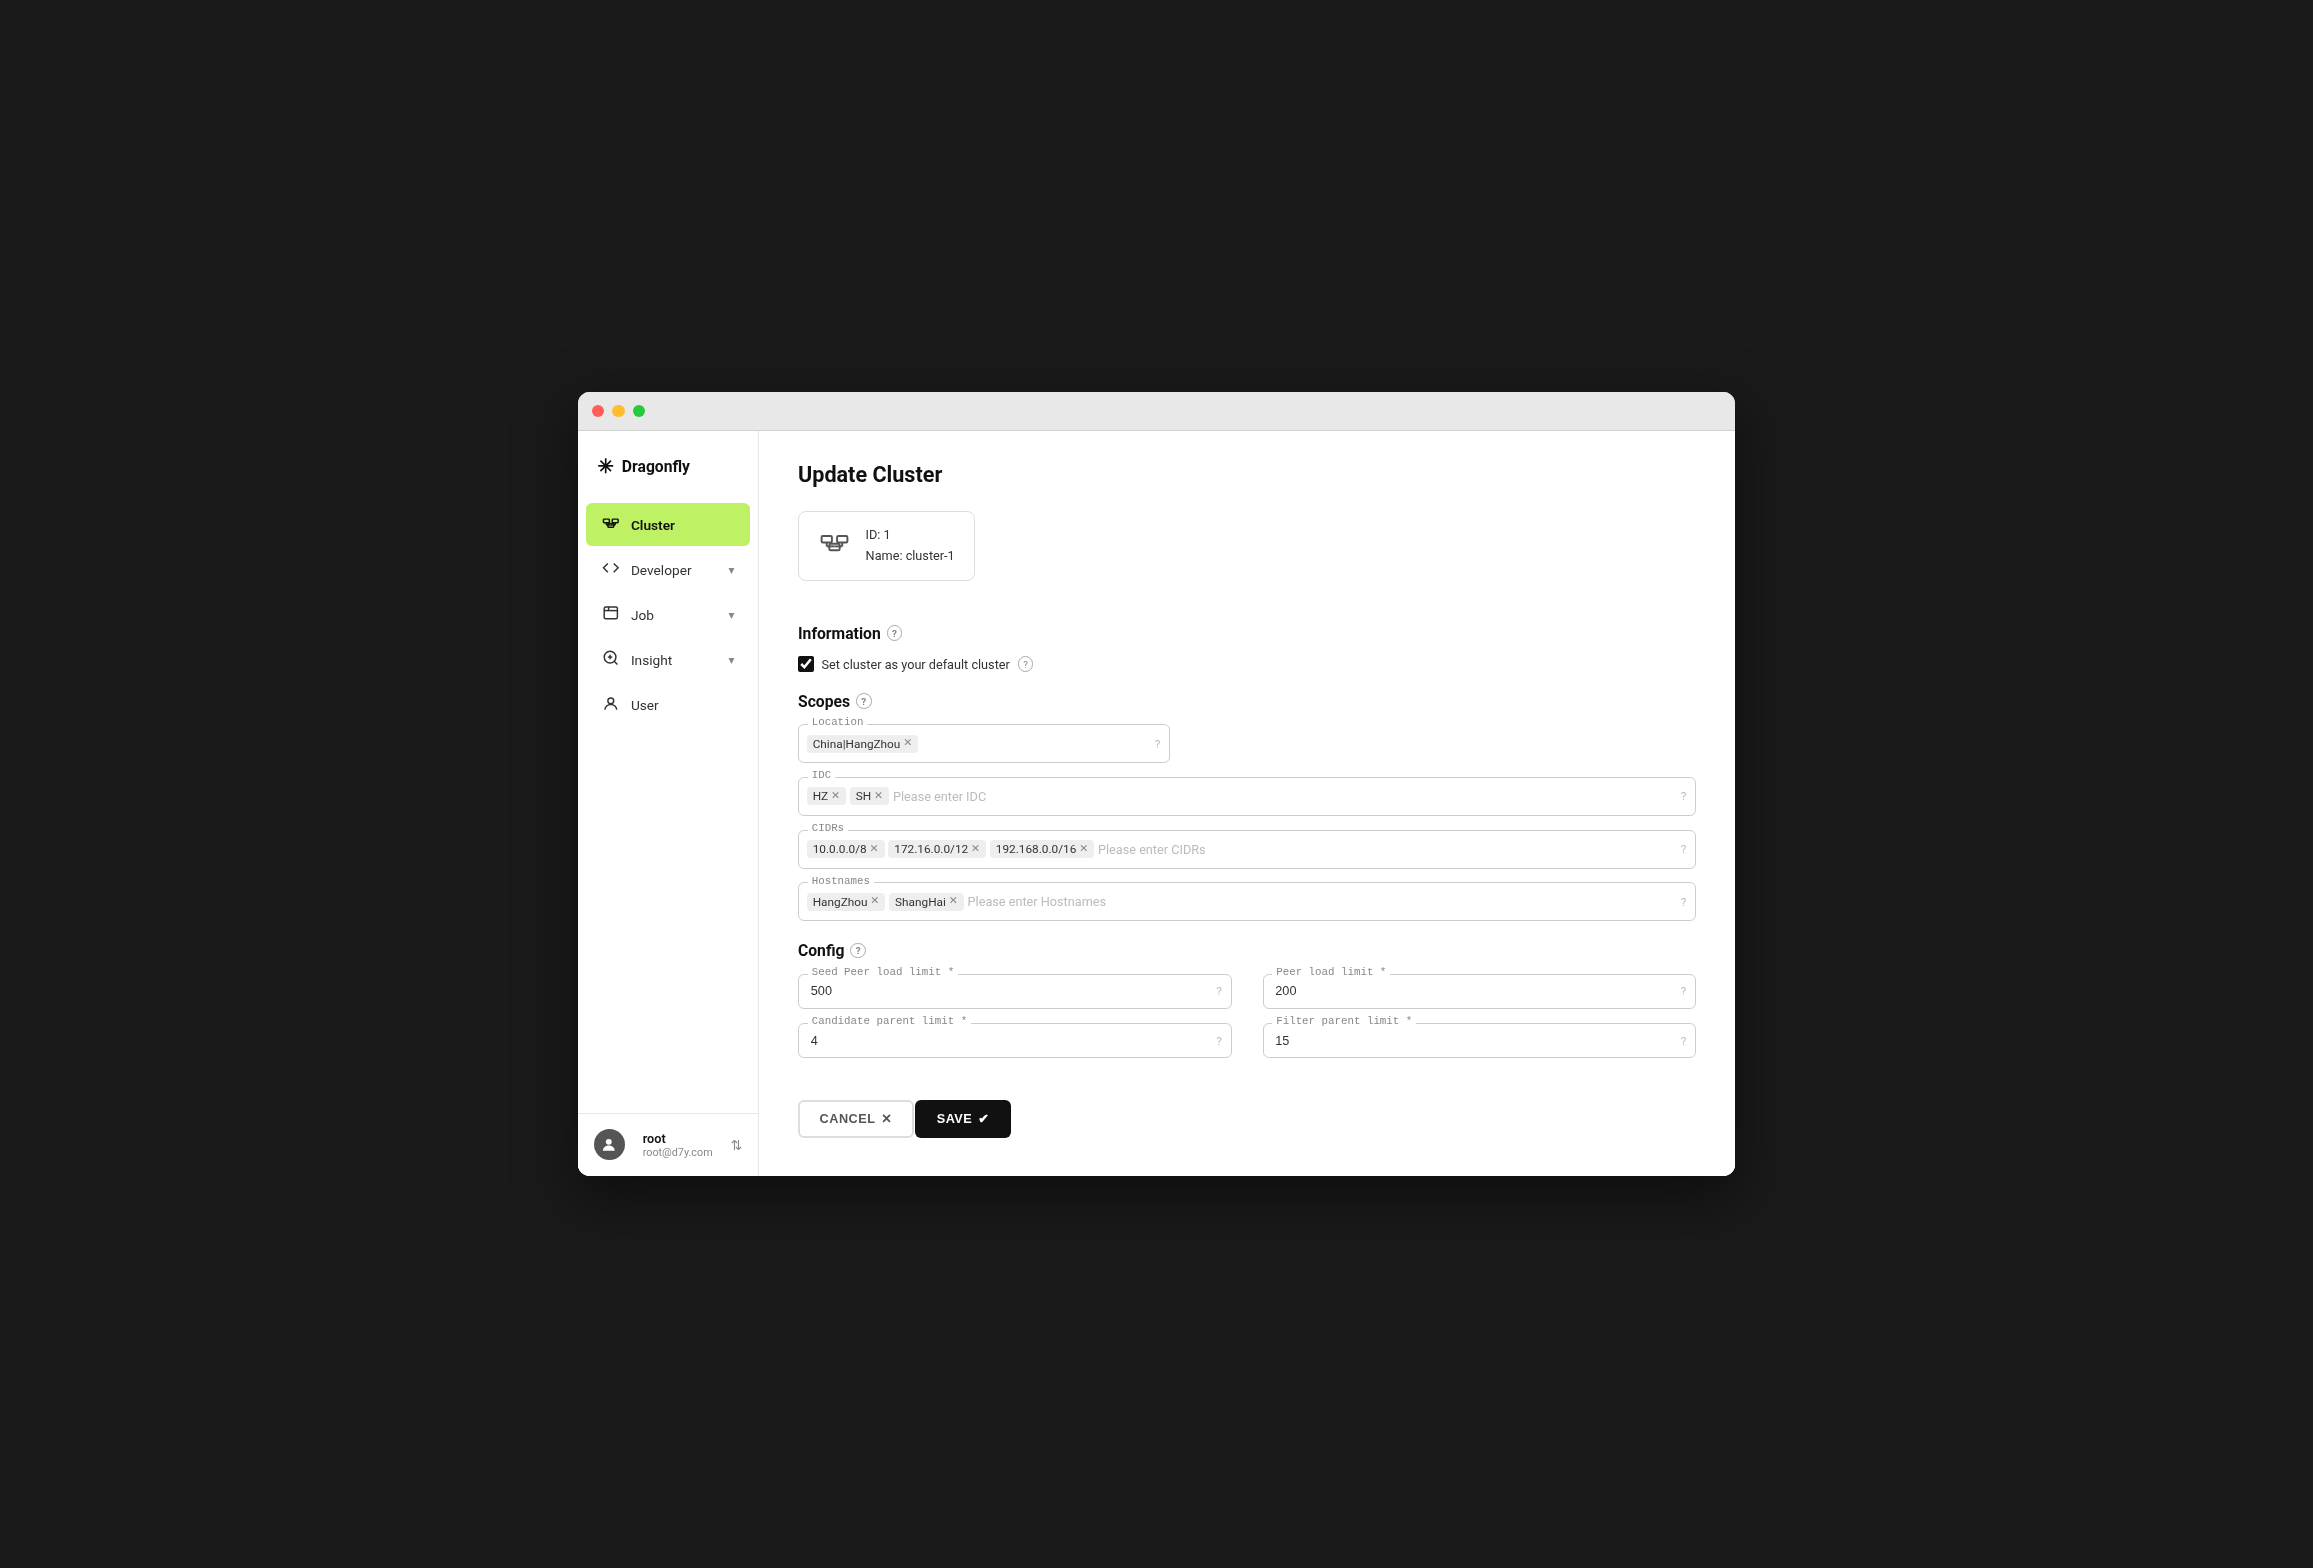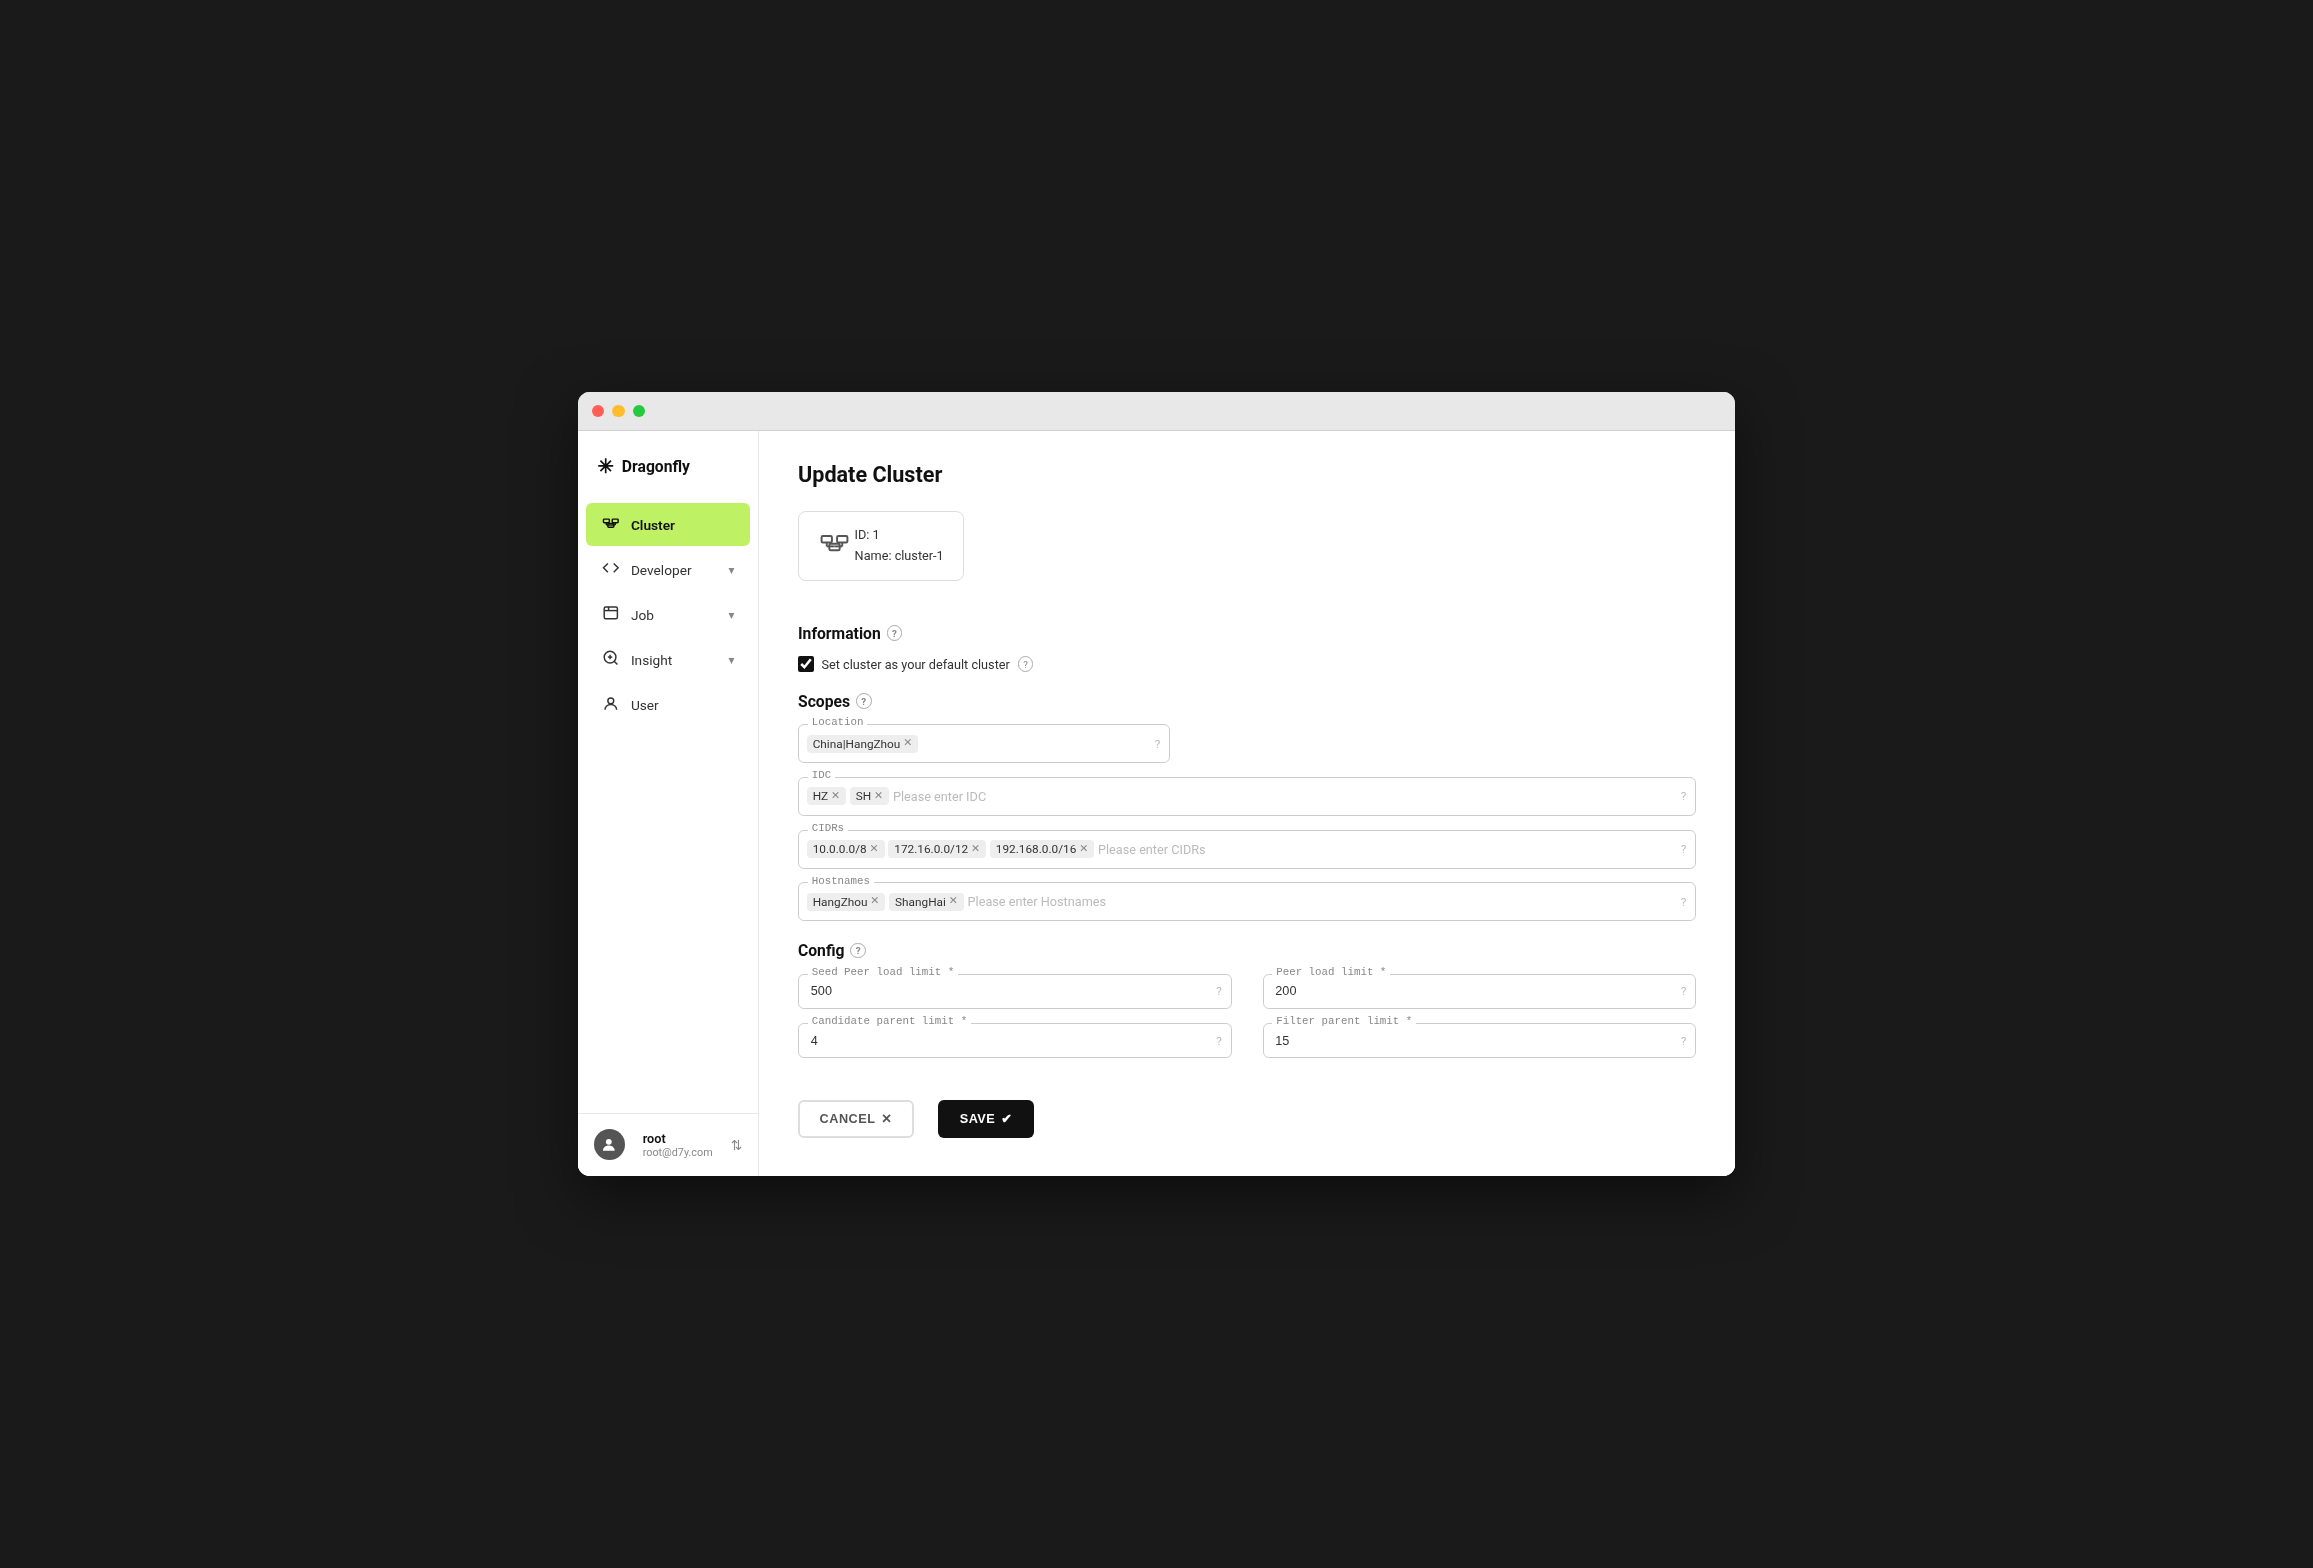--- a/index.html
+++ b/index.html
@@ -121,21 +121,21 @@
     .page-title {
       font-size: 21.6px;
       font-weight: 700;
       color: #111;
       margin-bottom: 23.5px;
     }
     
     .cluster-card {
       display: inline-flex;
       align-items: center;
-      gap: 5px;
+      gap: 16px;
       border: 1.5px solid #ddd;
       border-radius: 7.8px;
       padding: 13.7px 19.6px;
       margin-bottom: 23.5px;
     }
     .cluster-icon {
       font-size: 25.5px;
       color: #555;
     }
     .cluster-info { font-size: 12.7px; color: #333; line-height: 1.6; }
@@ -247,21 +247,21 @@
     }
     
     .two-col {
       display: grid;
       grid-template-columns: 1fr 1fr;
       gap: 31px;
     }
     
     .action-buttons {
       display: flex;
-      gap: 24px;
+      gap: 1px;
       margin-top: 27.4px;
     }
     .btn-cancel {
       display: flex;
       align-items: center;
       gap: 5.9px;
       padding: 9.8px 19.6px;
       border: 2px solid #ddd;
       border-radius: 5.9px;
       background: white;

